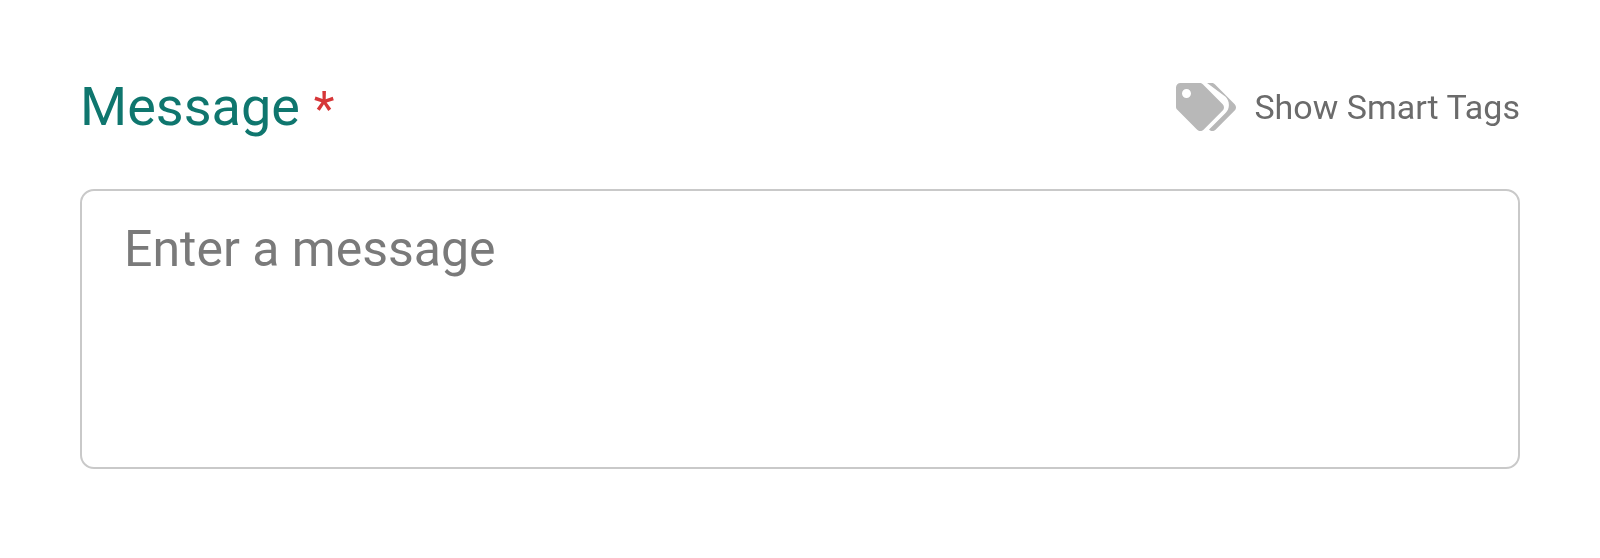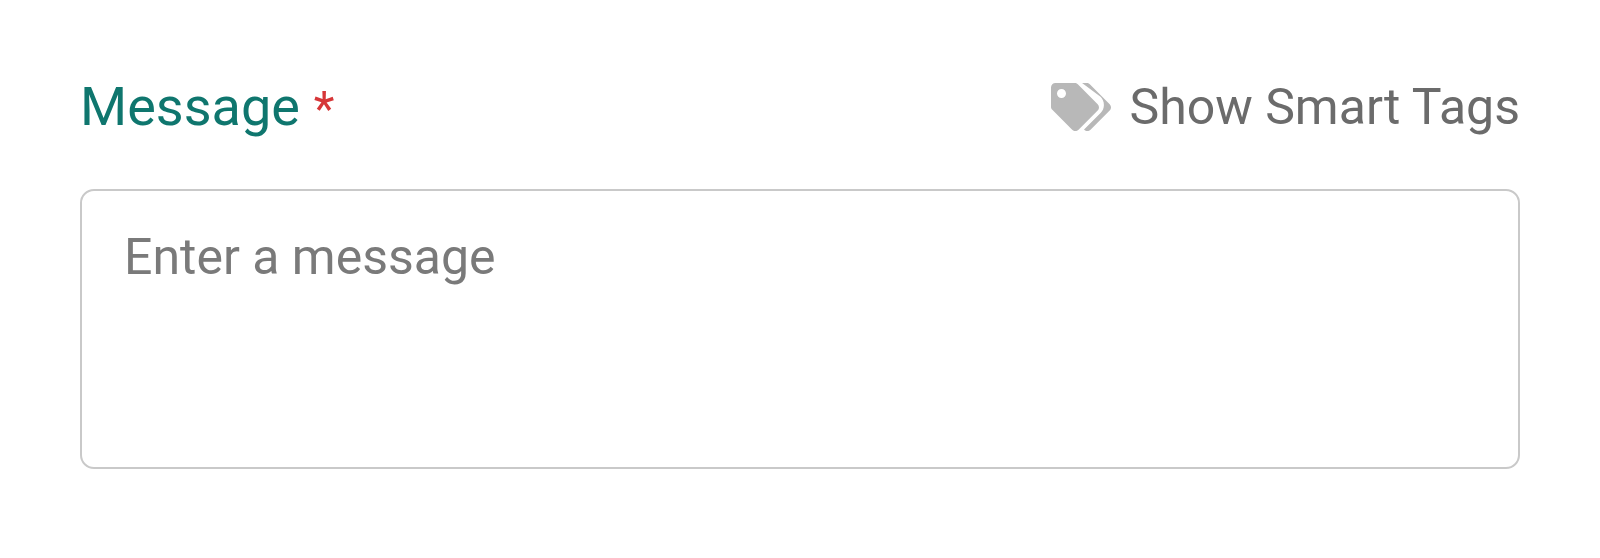--- a/index.html
+++ b/index.html
@@ -38,36 +38,36 @@
       line-height: 1;
     }
     .smart-tags-link {
       display: flex;
       align-items: center;
       gap: 18px;
       cursor: pointer;
       text-decoration: none;
     }
     .smart-tags-text {
-      font-size: 50px;
+      font-size: 34px;
       color: #6b6b6b;
       font-weight: 400;
       line-height: 1;
     }
     .tag-icon {
       width: 60px;
       height: 50px;
       display: block;
     }
     .message-input {
       width: 100%;
       height: 280px;
       border: 2px solid #c9c9c9;
       border-radius: 14px;
-      padding: 36px 42px;
+      padding: 28px 42px;
       font-size: 50px;
       font-family: inherit;
       color: #444444;
       resize: none;
       outline: none;
       line-height: 1.2;
     }
     .message-input::placeholder {
       color: #7a7a7a;
       opacity: 1;

